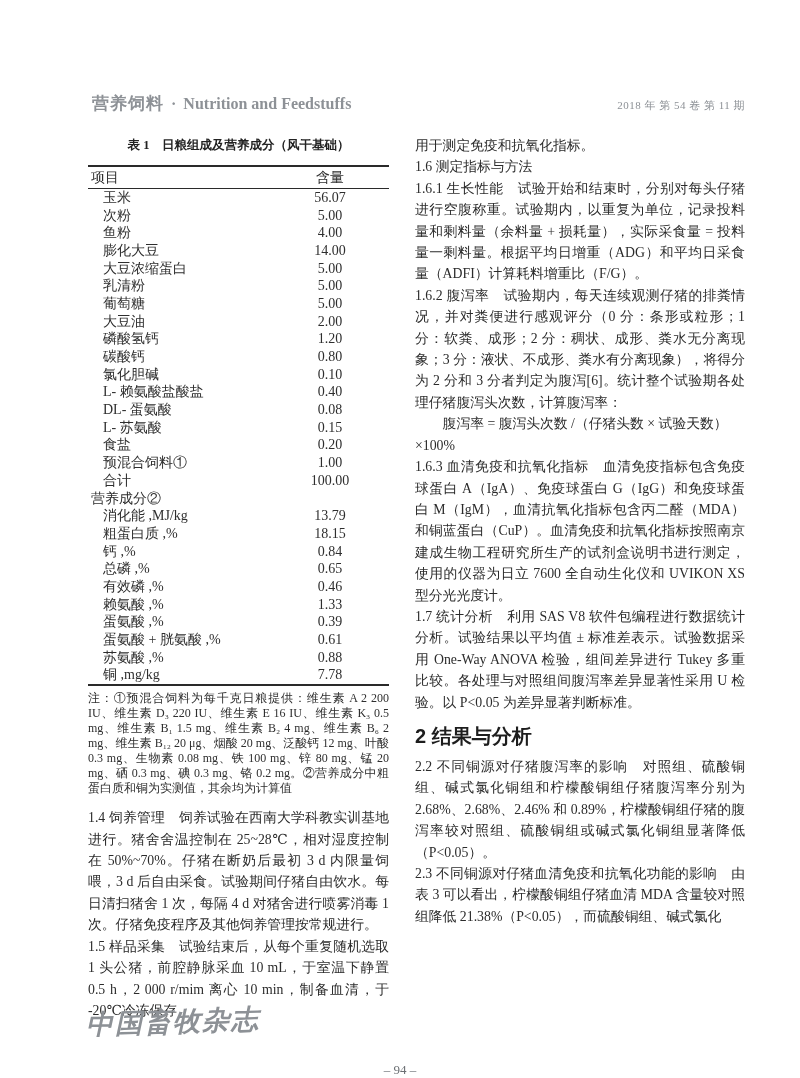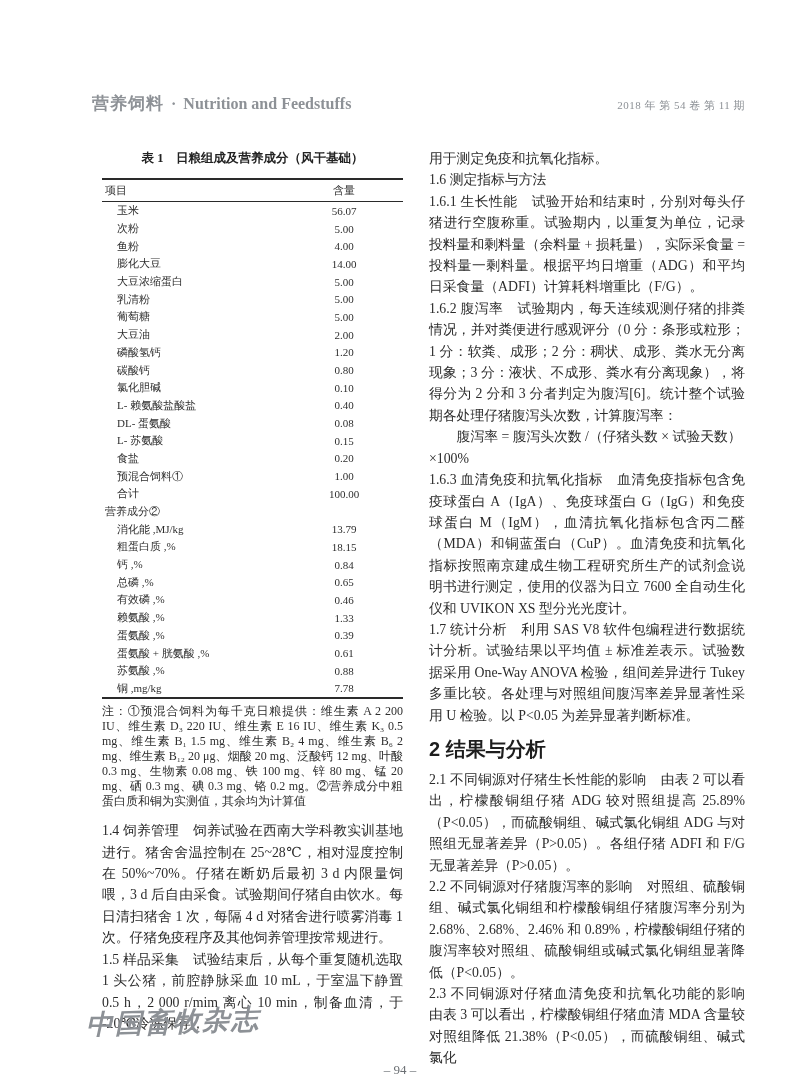--- a/index.html
+++ b/index.html
@@ -20,35 +20,35 @@
   .journal-title{display:flex;align-items:baseline;gap:7px;}
   .logo-cn{
     font-family:"Liberation Sans","DejaVu Sans",sans-serif;
     font-weight:bold;font-size:17px;letter-spacing:1px;
   }
   .logo-dot{font-weight:bold;font-size:16px;}
   .logo-en{font-weight:bold;font-size:16px;}
   .issue{font-size:11px;letter-spacing:0.5px;}
   
   .columns{
-    position:absolute;top:148px;left:88px;right:55px;
-    display:flex;gap:26px;margin-left:14px;
+    position:absolute;top:135px;left:88px;right:55px;
+    display:flex;gap:26px;
   }
   .col-left{width:301px;flex:none;}
   .col-right{flex:1;min-width:0;}
   
   .table-title{
     text-align:center;font-weight:bold;font-size:12.5px;
     line-height:20px;margin-bottom:10px;color:#222;
   }
   .tbl{
     border-top:2px solid #2a2a2a;
     border-bottom:2px solid #2a2a2a;
   }
-  .t-row{display:flex;align-items:center;height:17.7px;font-size:11px;}
+  .t-row{display:flex;align-items:center;height:17.7px;font-size:14px;}
   .t-head{height:21px;border-bottom:1px solid #2a2a2a;}
   .t-label{flex:1;padding-left:3px;white-space:nowrap;}
   .t-row.ind .t-label{padding-left:15px;}
   .t-value{width:118px;text-align:center;flex:none;}
   .table-note{
     margin-top:5px;font-size:12px;line-height:15px;
     text-align:justify;color:#2e2e2e;
   }
   
   .body-par{
@@ -225,21 +225,20 @@
 
     <div class="col-right">
       <p class="body-par">用于测定免疫和抗氧化指标。</p>
       <p class="body-par">1.6 测定指标与方法</p>
       <p class="body-par">1.6.1 生长性能　试验开始和结束时，分别对每头仔猪进行空腹称重。试验期内，以重复为单位，记录投料量和剩料量（余料量 + 损耗量），实际采食量 = 投料量一剩料量。根据平均日增重（ADG）和平均日采食量（ADFI）计算耗料增重比（F/G）。</p>
       <p class="body-par">1.6.2 腹泻率　试验期内，每天连续观测仔猪的排粪情况，并对粪便进行感观评分（0 分：条形或粒形；1 分：软粪、成形；2 分：稠状、成形、粪水无分离现象；3 分：液状、不成形、粪水有分离现象），将得分为 2 分和 3 分者判定为腹泻[6]。统计整个试验期各处理仔猪腹泻头次数，计算腹泻率：</p>
       <p class="body-par formula">腹泻率 = 腹泻头次数 /（仔猪头数 × 试验天数）×100%</p>
       <p class="body-par">1.6.3 血清免疫和抗氧化指标　血清免疫指标包含免疫球蛋白 A（IgA）、免疫球蛋白 G（IgG）和免疫球蛋白 M（IgM），血清抗氧化指标包含丙二醛（MDA）和铜蓝蛋白（CuP）。血清免疫和抗氧化指标按照南京建成生物工程研究所生产的试剂盒说明书进行测定，使用的仪器为日立 7600 全自动生化仪和 UVIKON XS 型分光光度计。</p>
       <p class="body-par">1.7 统计分析　利用 SAS V8 软件包编程进行数据统计分析。试验结果以平均值 ± 标准差表示。试验数据采用 One-Way ANOVA 检验，组间差异进行 Tukey 多重比较。各处理与对照组间腹泻率差异显著性采用 U 检验。以 P&lt;0.05 为差异显著判断标准。</p>
       <h2 class="section-heading">2 结果与分析</h2>
-      <p class="body-par">2.1 不同铜源对仔猪生长性能的影响　由表 2 可以看出，柠檬酸铜组仔猪 ADG 较对照组提高 25.89%（P&lt;0.05），而硫酸铜组、碱式氯化铜组 ADG 与对照组无显著差异（P&gt;0.05）。各组仔猪 ADFI 和 F/G 无显著差异（P&gt;0.05）。</p>
       <p class="body-par">2.2 不同铜源对仔猪腹泻率的影响　对照组、硫酸铜组、碱式氯化铜组和柠檬酸铜组仔猪腹泻率分别为 2.68%、2.68%、2.46% 和 0.89%，柠檬酸铜组仔猪的腹泻率较对照组、硫酸铜组或碱式氯化铜组显著降低（P&lt;0.05）。</p>
       <p class="body-par">2.3 不同铜源对仔猪血清免疫和抗氧化功能的影响　由表 3 可以看出，柠檬酸铜组仔猪血清 MDA 含量较对照组降低 21.38%（P&lt;0.05），而硫酸铜组、碱式氯化</p>
     </div>
   </div>
 
   <div class="footer-logo">中国畜牧杂志</div>
   <div class="page-number">– 94 –</div>
 
 </div>
 

